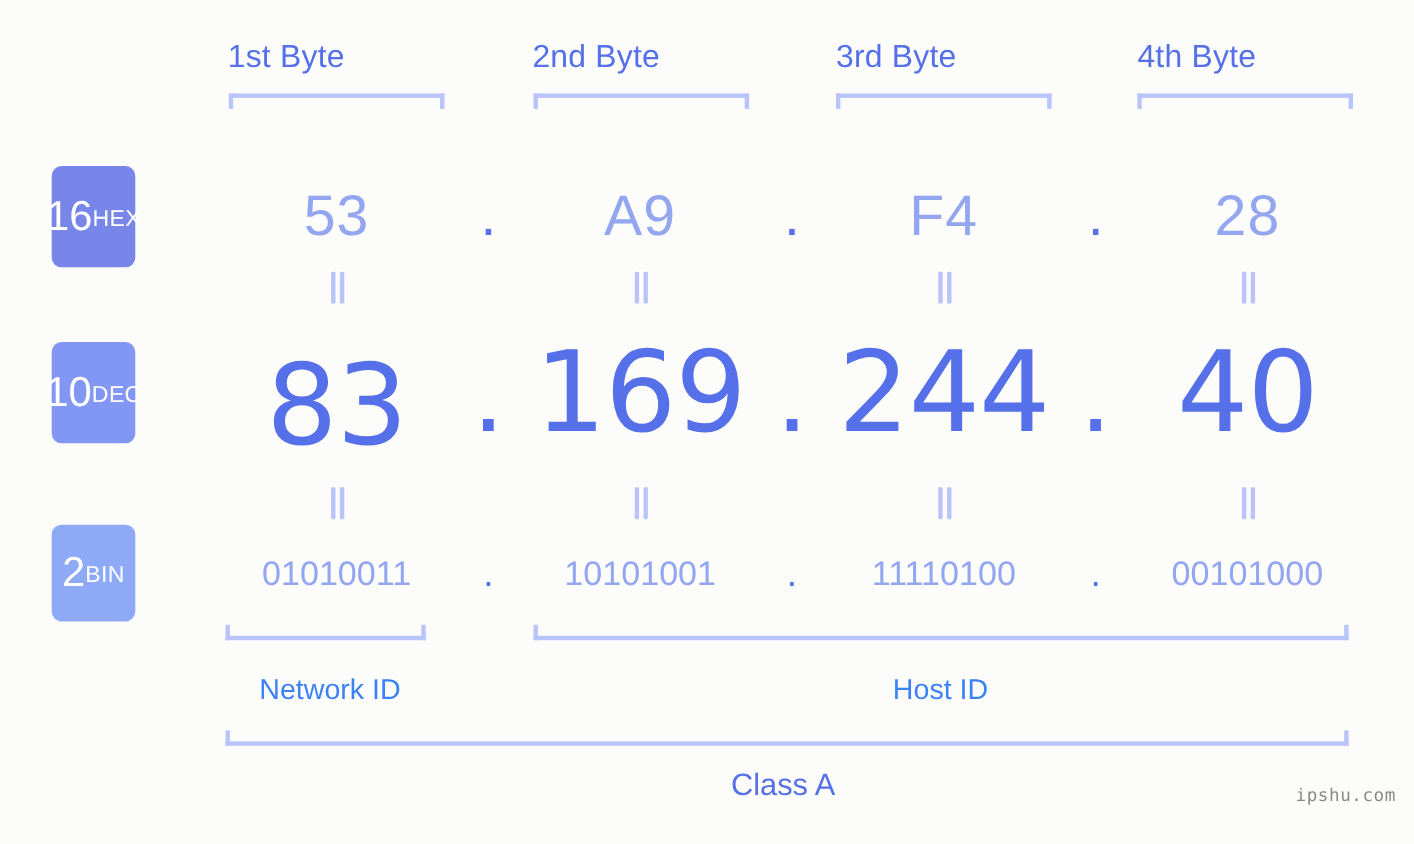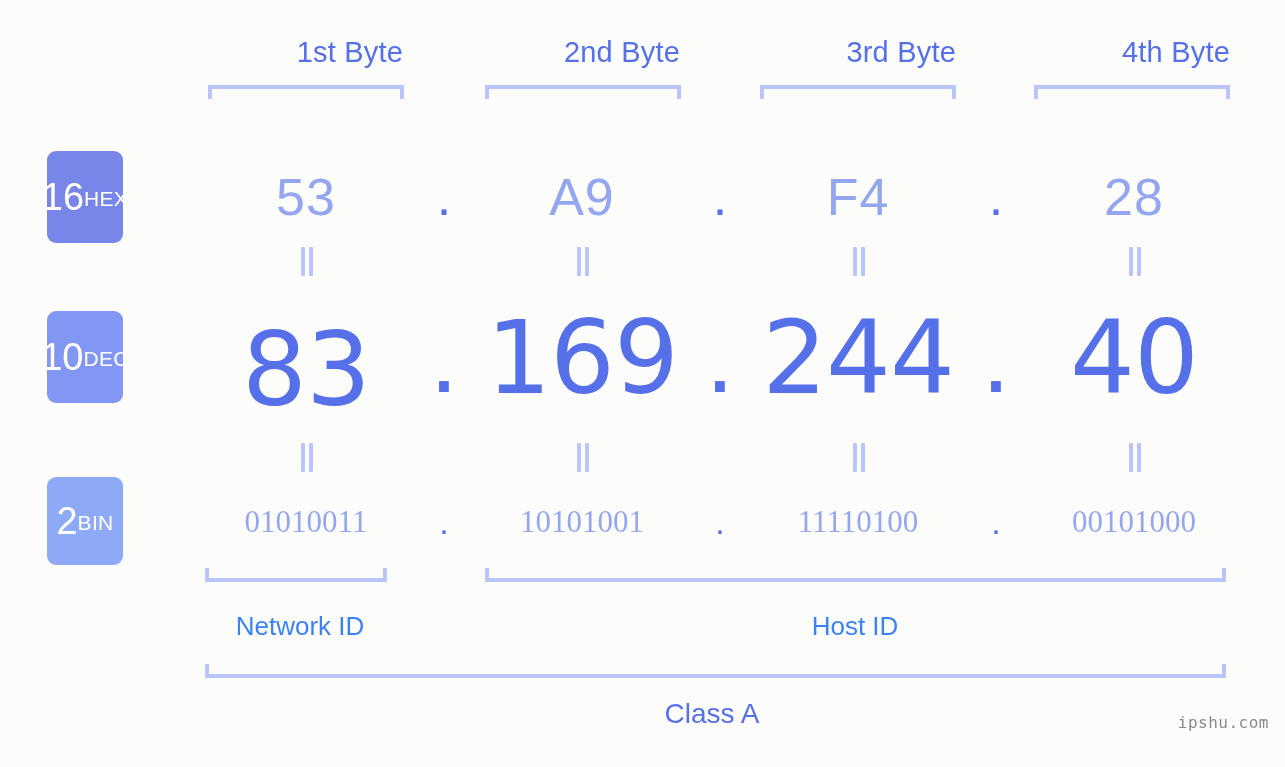--- a/index.html
+++ b/index.html
@@ -21,21 +21,21 @@
     width: 1285px;
     height: 767px;
   }
 
   
   .byte-label {
     position: absolute;
     top: 32px;
     height: 40px;
     line-height: 40px;
-    text-align: right;
+    text-align: left;
     font-size: 29px;
     color: #5570e8;
     letter-spacing: 0.2px;
     white-space: nowrap;
   }
 
   
   .bracket-down {
     position: absolute;
     border-top: 4px solid #b9c4fb;
@@ -127,21 +127,21 @@
     font-size: 102px;
     color: #5570e8;
     line-height: 1;
   }
 
   
   #row-bin { top: 494px; height: 56px; }
   #row-bin .cell {
     font-size: 31px;
     color: #93a6ef;
-    font-family: Liberation Serif, serif;
+    font-family: Liberation Sans, sans-serif;
     letter-spacing: 0px;
   }
   #row-bin .dot {
     font-size: 34px;
     color: #5570e8;
     line-height: 1;
   }
 
   
   .eqrow {

